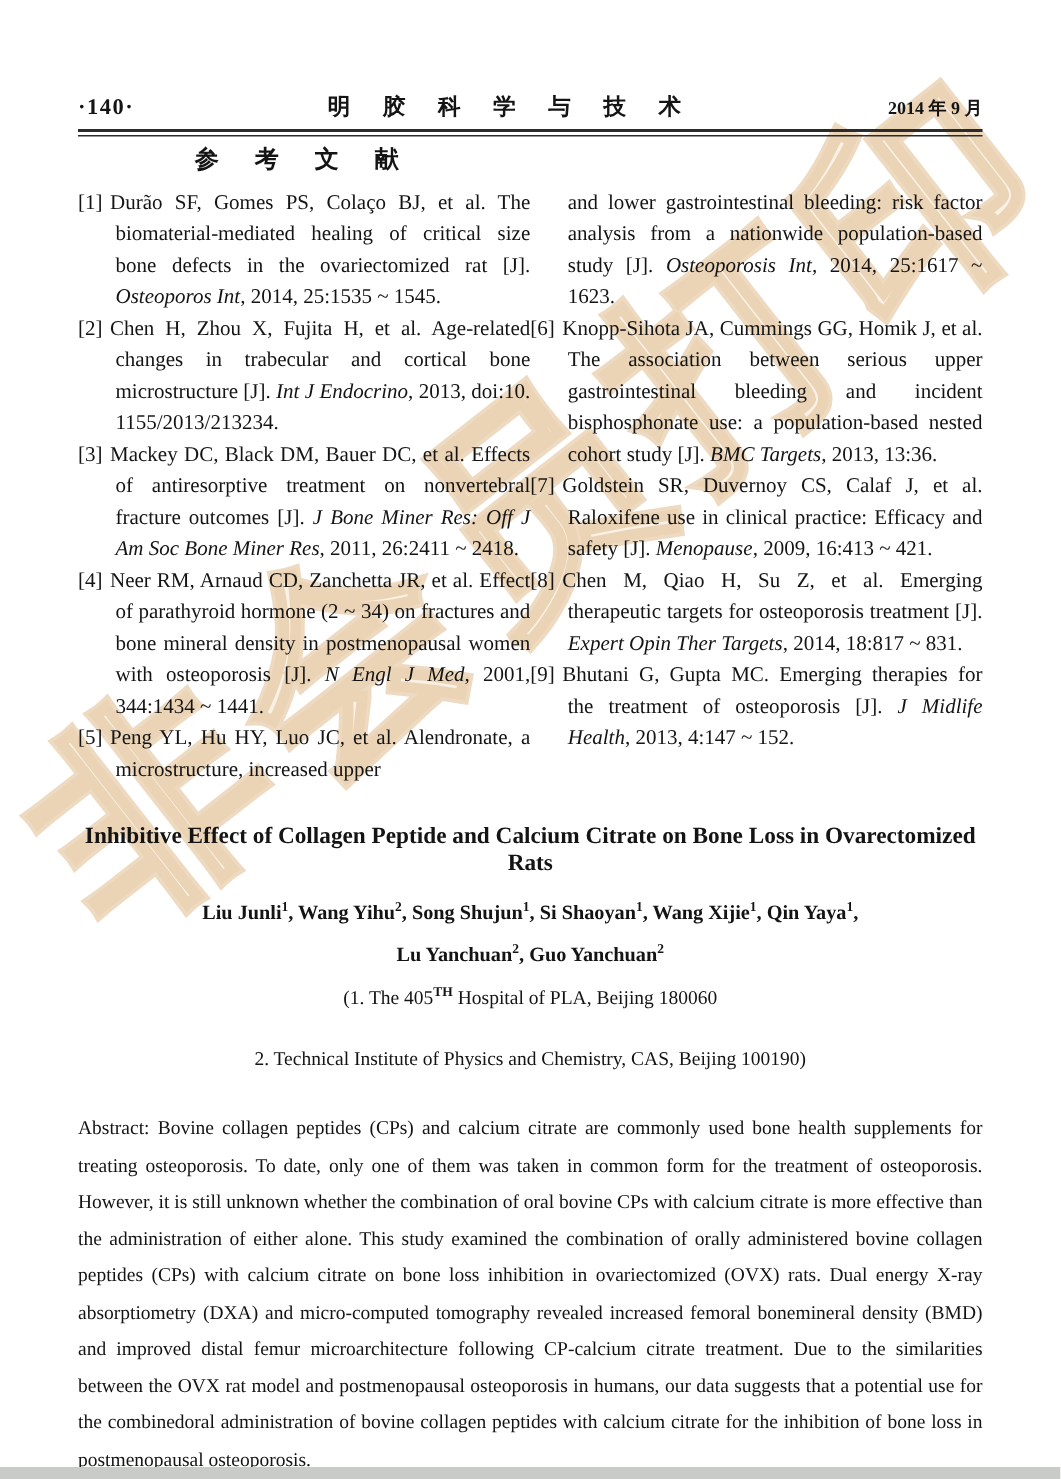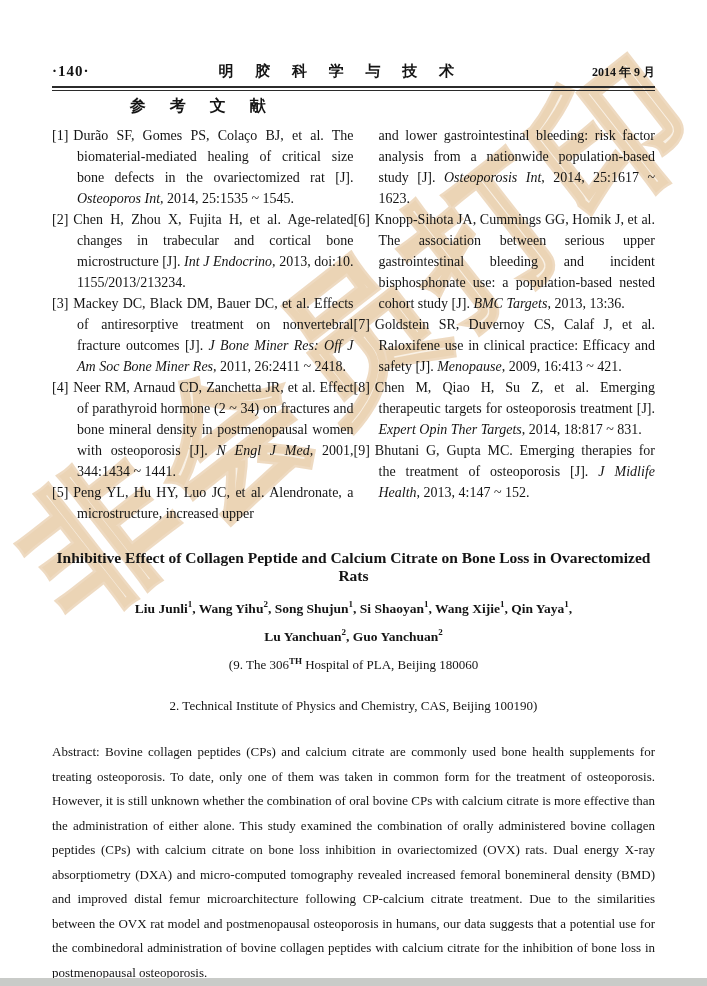--- a/index.html
+++ b/index.html
@@ -75,21 +75,21 @@
         <div class="ref"><span class="ref-label">[7]</span><span>Goldstein SR, Duvernoy CS, Calaf J, et al. Raloxifene use in clinical practice: Efficacy and safety [J]. </span><em>Menopause</em><span>, 2009, 16:413 ~ 421.</span></div>
         <div class="ref"><span class="ref-label">[8]</span><span>Chen M, Qiao H, Su Z, et al. Emerging therapeutic targets for osteoporosis treatment [J]. </span><em>Expert Opin Ther Targets</em><span>, 2014, 18:817 ~ 831.</span></div>
         <div class="ref"><span class="ref-label">[9]</span><span>Bhutani G, Gupta MC. Emerging therapies for the treatment of osteoporosis [J]. </span><em>J Midlife Health</em><span>, 2013, 4:147 ~ 152.</span></div>
       </div>
   </div>
 
   <div class="article-block">
     <div class="article-title">Inhibitive Effect of Collagen Peptide and Calcium Citrate on Bone Loss in Ovarectomized Rats</div>
     <div class="authors-line"><span>Liu Junli</span><span class="sup">1</span><span>, </span><span>Wang Yihu</span><span class="sup">2</span><span>, </span><span>Song Shujun</span><span class="sup">1</span><span>, </span><span>Si Shaoyan</span><span class="sup">1</span><span>, </span><span>Wang Xijie</span><span class="sup">1</span><span>, </span><span>Qin Yaya</span><span class="sup">1</span><span>,</span></div>
     <div class="authors-line" style="margin-top:3px;"><span>Lu Yanchuan</span><span class="sup">2</span><span>, </span><span>Guo Yanchuan</span><span class="sup">2</span></div>
-    <div class="affil-line"><span>(9. The 306</span><span class="sup">TH</span><span> Hospital of PLA, Beijing 180060</span></div>
+    <div class="affil-line"><span>(1. The 405</span><span class="sup">TH</span><span> Hospital of PLA, Beijing 180060</span></div>
     <div class="affil-line" style="margin-top:20px;">2. Technical Institute of Physics and Chemistry, CAS, Beijing 100190)</div>
   </div>
 
   <div class="abstract-para">
     <span class="bold-label">Abstract</span><span>: </span><span>Bovine collagen peptides (CPs) and calcium citrate are commonly used bone health supplements for treating osteoporosis. To date, only one of them was taken in common form for the treatment of osteoporosis. However, it is still unknown whether the combination of oral bovine CPs with calcium citrate is more effective than the administration of either alone. This study examined the combination of orally administered bovine collagen peptides (CPs) with calcium citrate on bone loss inhibition in ovariectomized (OVX) rats. Dual energy X-ray absorptiometry (DXA) and micro-computed tomography revealed increased femoral bonemineral density (BMD) and improved distal femur microarchitecture following CP-calcium citrate treatment. Due to the similarities between the OVX rat model and postmenopausal osteoporosis in humans, our data suggests that a potential use for the combinedoral administration of bovine collagen peptides with calcium citrate for the inhibition of bone loss in postmenopausal osteoporosis.</span>
   </div>
 
 </div>
 
 <div class="bottom-strip"></div>

